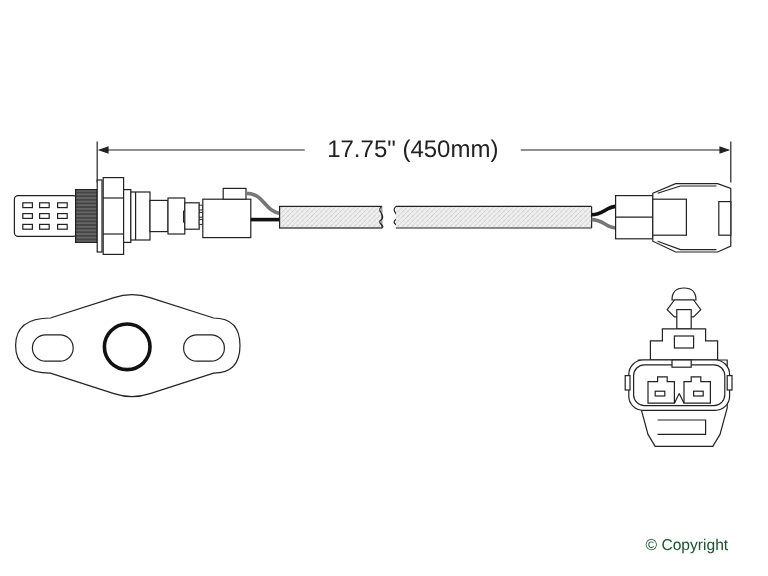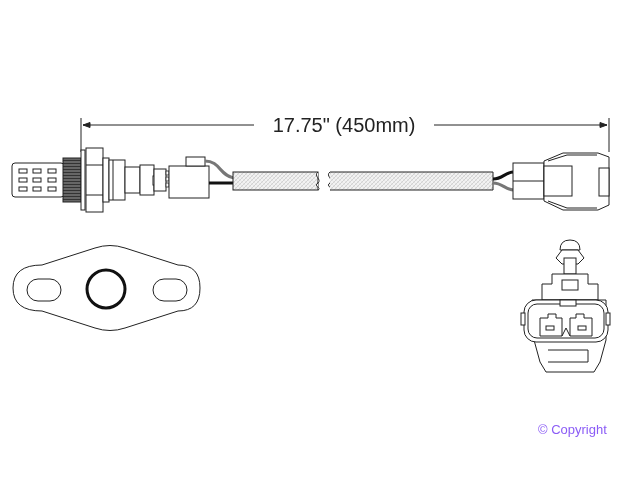--- a/index.html
+++ b/index.html
@@ -1,19 +1,19 @@
 <!DOCTYPE html>
 <html><head>
 <meta charset="utf-8">
 <style>
   html, body { margin: 0; padding: 0; background: #ffffff; }
   body { width: 640px; height: 480px; position: relative; overflow: hidden; font-family: "Liberation Sans", sans-serif; }
   #diagram { position: absolute; left: 0; top: 0; width: 640px; height: 480px; }
   .dim-label { position: absolute; top: 113px; left: 254px; width: 180px; text-align: center; font-size: 20px; color: #222; background: #fff; line-height: 24px; }
-  .copyright { position: absolute; left: 538px; top: 422px; font-size: 13px; color: #8b5cf6; }
+  .copyright { position: absolute; left: 538px; top: 446px; font-size: 13px; color: #14532d; }
 </style>
 </head>
 <body>
 
 <svg id="diagram" viewBox="0 0 640 480" xmlns="http://www.w3.org/2000/svg">
   <defs>
     <pattern id="braid" width="4" height="4" patternUnits="userSpaceOnUse">
       <rect width="4" height="4" fill="#f2f2f2"></rect>
       <path d="M0 4 L4 0" stroke="#c4c4c4" stroke-width="0.7"></path>
       <path d="M0 0 L4 4" stroke="#d6d6d6" stroke-width="0.5"></path>

